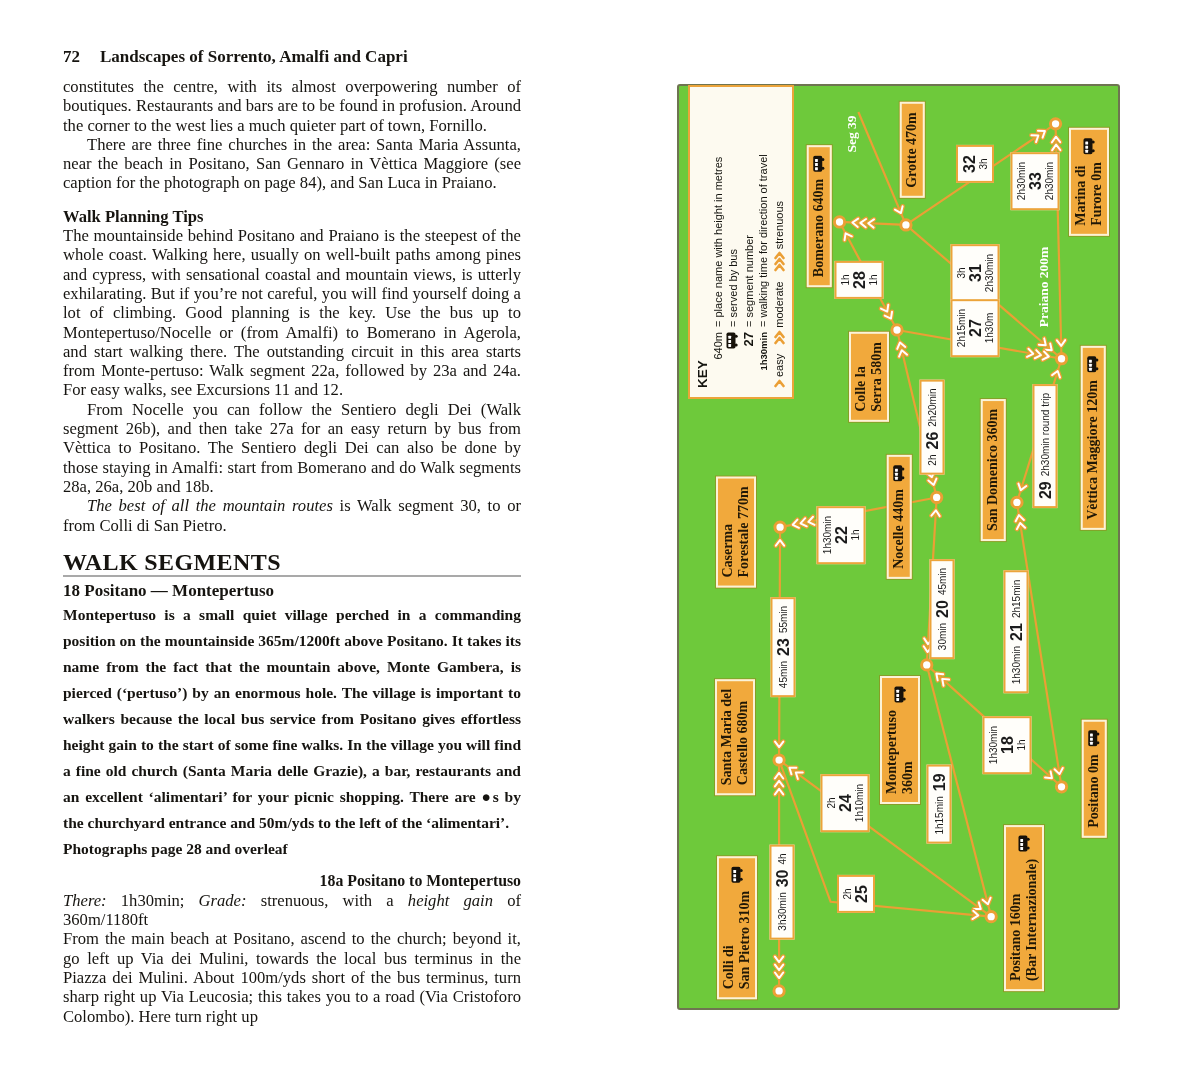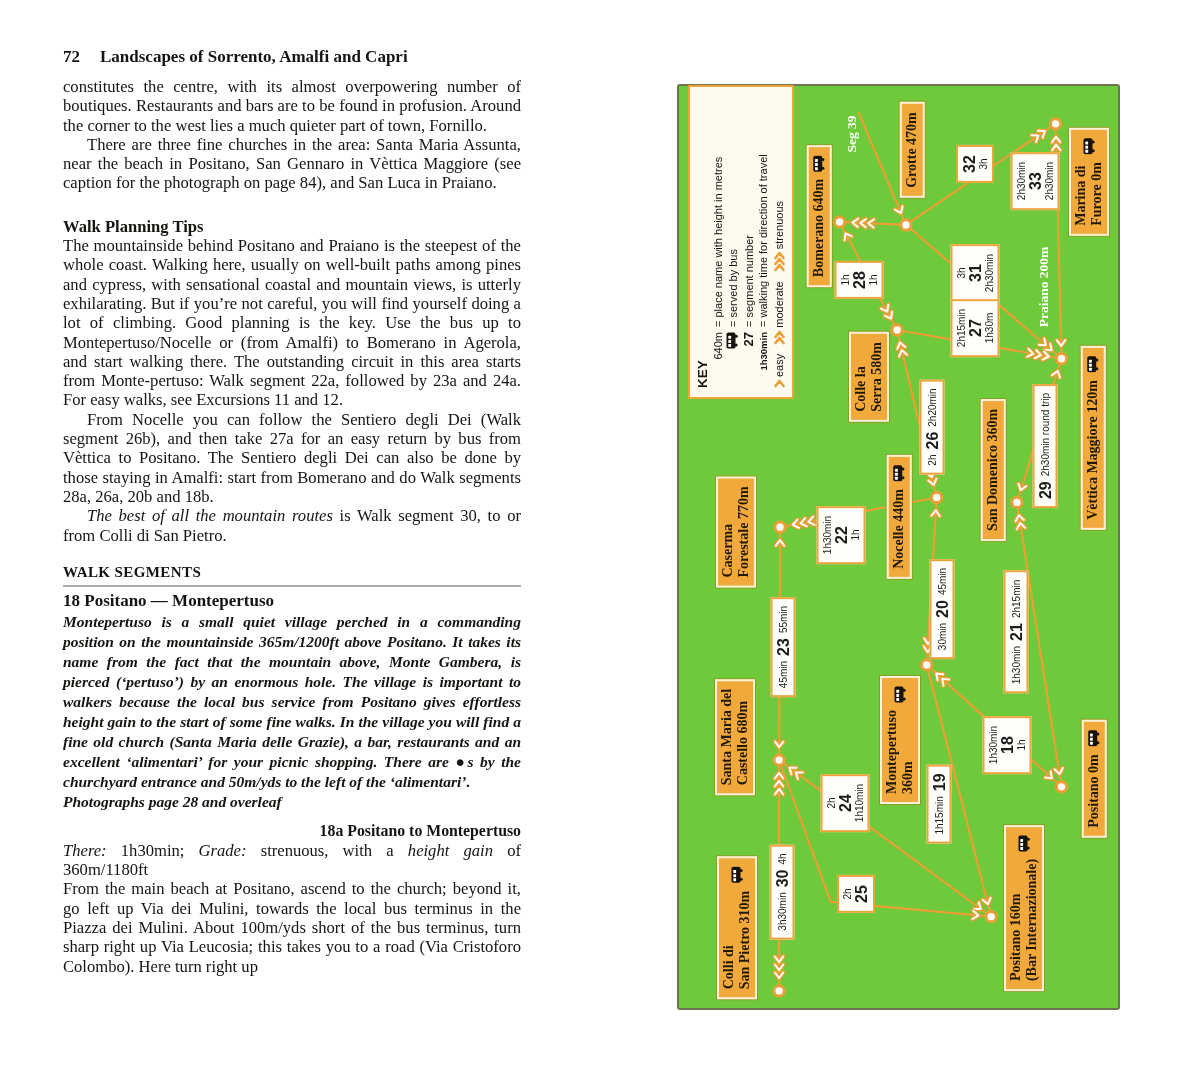--- a/index.html
+++ b/index.html
@@ -11,25 +11,25 @@
   .running-head{position:absolute;top:47px;font-weight:bold;font-size:17px;
     display:flex;gap:20px;align-items:baseline;}
   .rh-left{left:63px;}
   .rh-right{left:677px;width:443px;justify-content:flex-end;}
 
   
   #left-content{position:absolute;left:63px;top:77px;width:458px;}
   .blk{font-size:16.6px;line-height:19.3px;text-align:justify;}
   .blk span{white-space:pre-wrap;}
   .indent{text-indent:24px;}
-  .h-tips{font-weight:bold;text-align:left;margin-top:24px;}
-  .h-section{font-weight:bold;font-size:15px;letter-spacing:.4px;text-align:left;
+  .h-tips{font-weight:bold;text-align:left;margin-top:14px;}
+  .h-section{font-weight:bold;font-size:24px;letter-spacing:.4px;text-align:left;
     margin-top:18px;padding-bottom:3px;border-bottom:2px solid #a9a9a9;margin-bottom:4px;}
   .h-walk{font-weight:bold;font-size:17px;text-align:left;margin:2px 0 2px;}
-  .walk-intro{font-weight:bold;font-style:italic;font-size:15.5px;line-height:20px;}
+  .walk-intro{font-weight:bold;font-size:15.5px;line-height:26px;}
   .h-sub{font-weight:bold;font-size:15.8px;text-align:right;margin-top:9px;}
 
   
   .map-panel{position:absolute;left:677px;top:84px;width:443px;height:926px;
     background:#6ec93b;border:2px solid #6e7451;border-radius:3px;box-sizing:border-box;}
   #map-svg{position:absolute;left:0;top:0;}
   .rot{position:absolute;transform:translate(-50%,-50%) rotate(-90deg);}
 
   .place-inner{display:flex;align-items:center;gap:7px;background:#f1a93c;
     border:2px solid #fbf3d8;box-shadow:0 0 0 1px rgba(164,106,15,.45);

